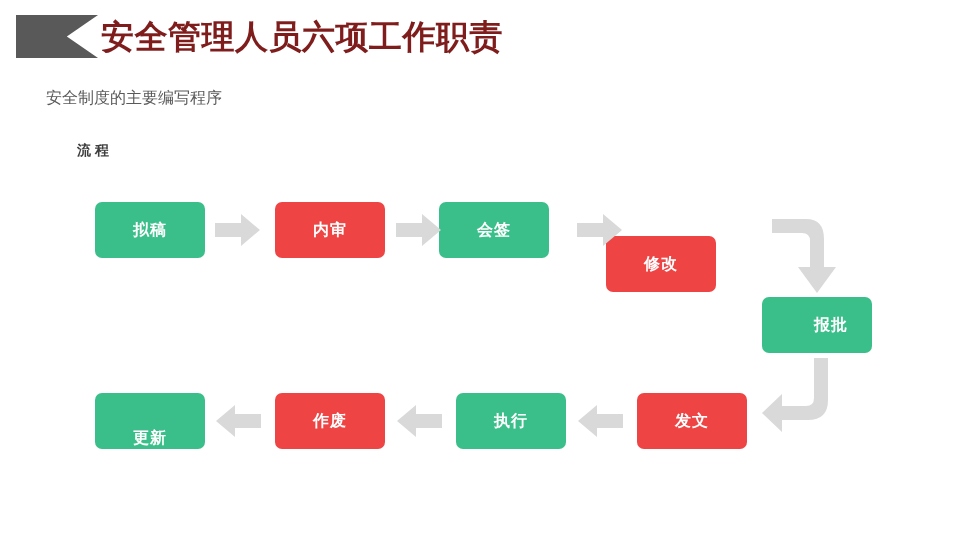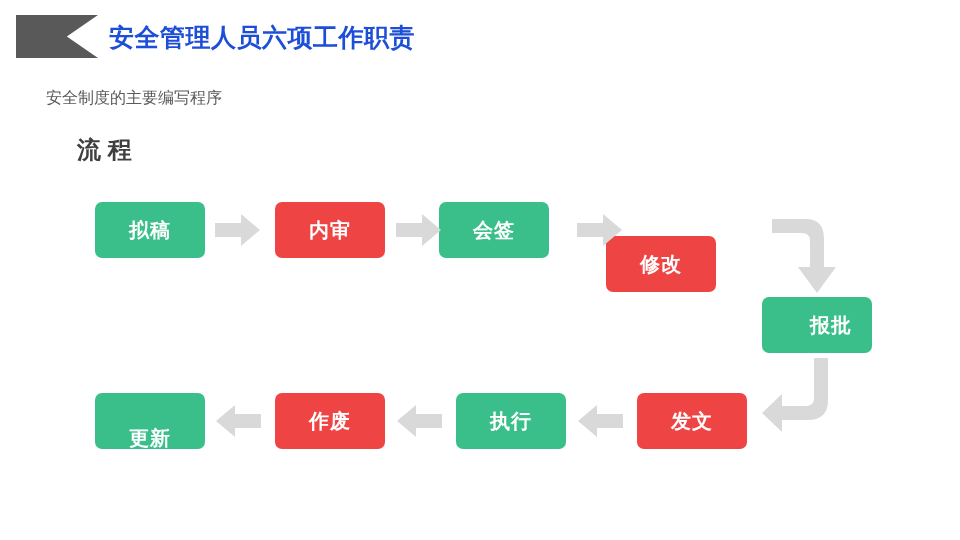--- a/index.html
+++ b/index.html
@@ -28,46 +28,46 @@
     left: 16px;
     top: 15px;
     width: 82px;
     height: 43px;
     background: #595959;
     -webkit-clip-path: polygon(0 0, 100% 0, 62% 50%, 100% 100%, 0 100%);
     clip-path: polygon(0 0, 100% 0, 62% 50%, 100% 100%, 0 100%);
   }
   #page-title {
     position: absolute;
-    left: 109px;
+    left: 101px;
     top: 20px;
-    font-size: 25px;
+    font-size: 33px;
     font-weight: bold;
-    color: #1d4ed8;
+    color: #7f1d1d;
     letter-spacing: 0.5px;
     line-height: 34px;
     white-space: nowrap;
   }
 
   
   #subtitle {
     position: absolute;
     left: 46px;
     top: 84px;
     font-size: 16px;
     font-weight: normal;
     color: #5a5a5a;
     line-height: 28px;
     white-space: nowrap;
   }
   #section-label {
     position: absolute;
     left: 77px;
     top: 137px;
-    font-size: 24px;
+    font-size: 14px;
     font-weight: bold;
     color: #3f3f3f;
     line-height: 26px;
     white-space: nowrap;
   }
 
   
   #flow-diagram {
     position: absolute;
     left: 0;
@@ -80,21 +80,21 @@
     position: absolute;
     width: 110px;
     height: 56px;
     border-radius: 7px;
     display: flex;
     align-items: center;
     justify-content: center;
     box-sizing: border-box;
   }
   .flow-node .node-label {
-    font-size: 20px;
+    font-size: 16px;
     font-weight: bold;
     color: #ffffff;
     letter-spacing: 1px;
     line-height: 22px;
     white-space: nowrap;
   }
   .node-green { background: #3BBF8A; }
   .node-gray  { background: #ef4444; }
 
   

